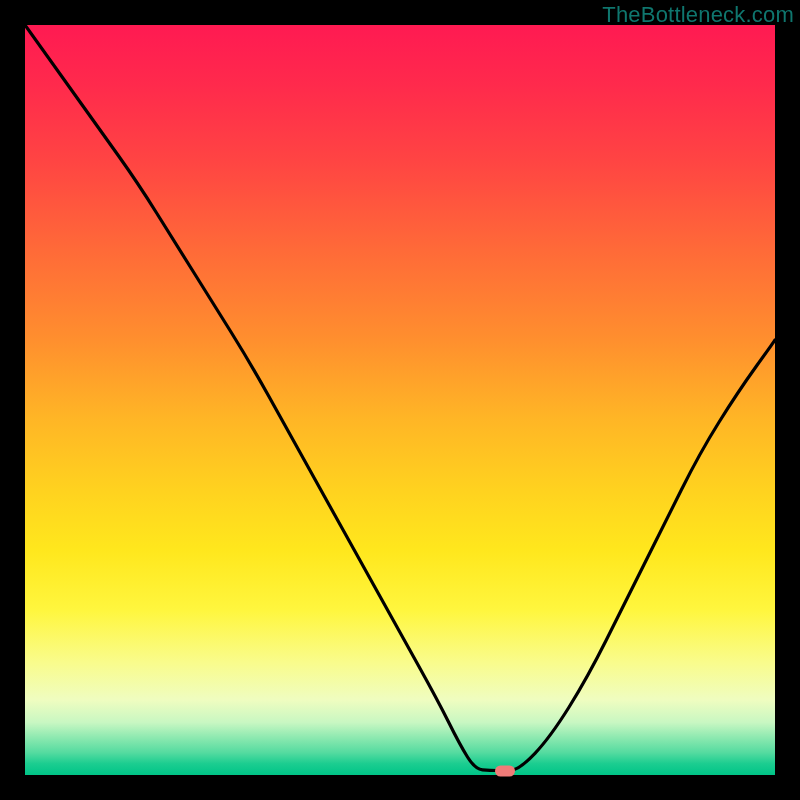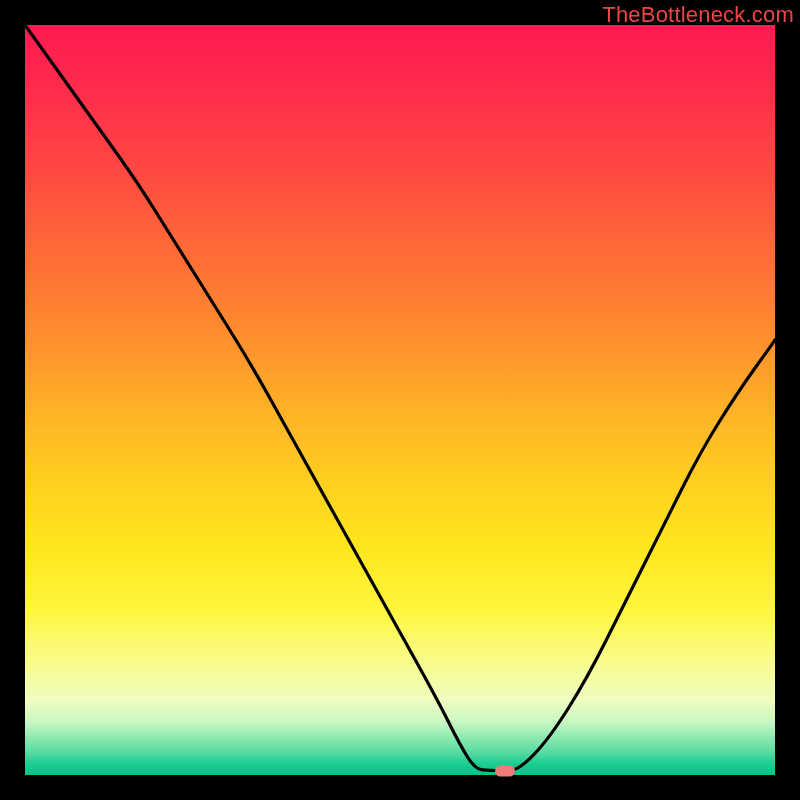--- a/index.html
+++ b/index.html
@@ -58,21 +58,21 @@
     height: 11px;
     background: #ef7b78;
     border-radius: 6px;
     transform: translate(-50%, -50%);
     pointer-events: none;
   }
   .watermark {
     position: absolute;
     top: 2px;
     right: 6px;
-    color: #ef4444;
+    color: #0f766e;
     font-size: 22px;
     letter-spacing: 0.2px;
     text-align: right;
   }
 </style>
 </head>
 <body>
 
 <div class="frame">
 

